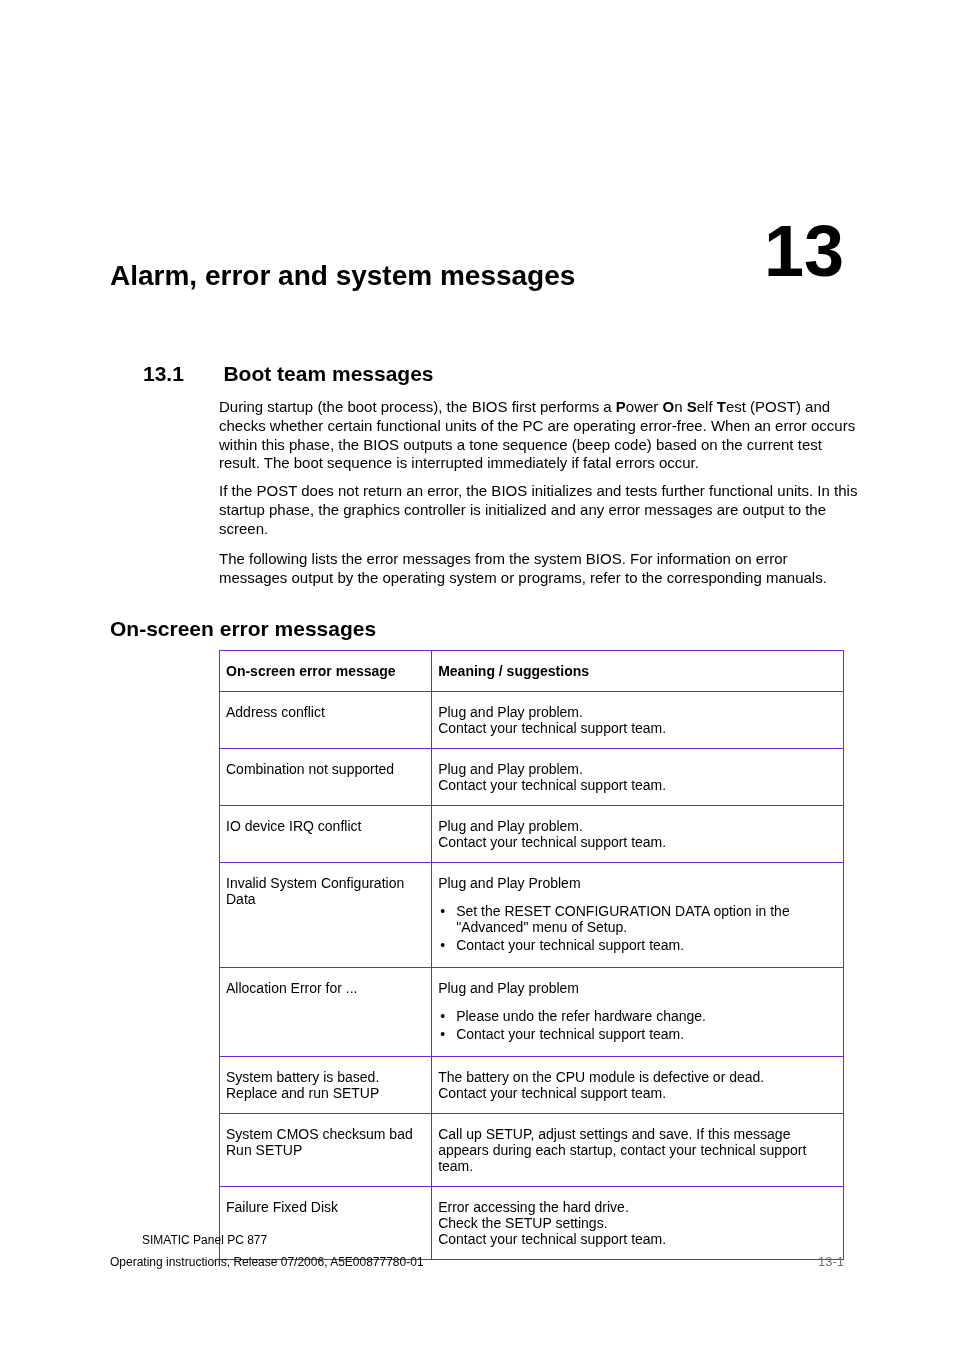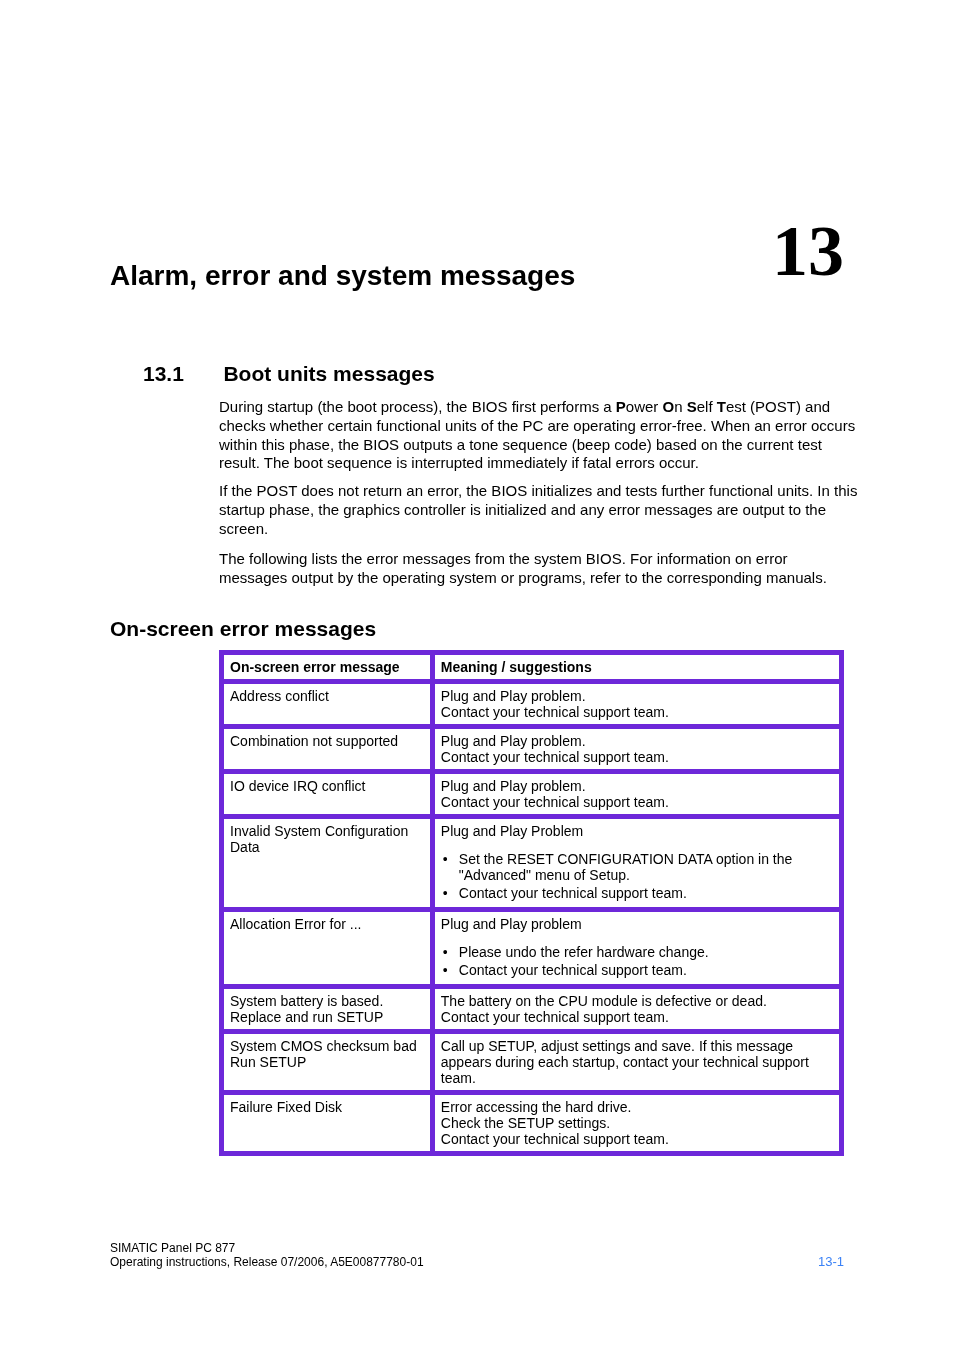--- a/index.html
+++ b/index.html
@@ -15,21 +15,20 @@
     width: 954px;
     height: 1351px;
     padding: 110px 110px 60px 110px;
   }
   .chapter-number {
     position: absolute;
     top: 210px;
     right: 110px;
     font-size: 72px;
     font-weight: 700;
-    font-family: Liberation Serif, serif;
   }
   .chapter-title {
     position: absolute;
     top: 260px;
     left: 110px;
     font-size: 28px;
     font-weight: 700;
   }
   .section-row {
     position: absolute;
@@ -72,22 +71,22 @@
     top: 650px;
     left: 219px;
     right: 110px;
   }
   table {
     border-collapse: collapse;
     width: 100%;
     font-size: 14px;
   }
   th, td {
-    border: 5px solid #6d28d9;
-    padding: 4px 6px;
+    border: 1px solid #6d28d9;
+    padding: 12px 6px;
     vertical-align: top;
     text-align: left;
   }
   th { font-weight: 700; }
   td.col1 { width: 34%; }
   ul.cell-list {
     list-style: none;
     margin: 12px 0 0 0;
     padding: 0;
   }
@@ -103,41 +102,41 @@
     top: 0;
   }
   .footer {
     position: absolute;
     left: 110px;
     right: 110px;
     bottom: 82px;
     font-size: 12px;
     color: #000;
   }
-  .footer-line1 { display: block; }
-  .footer-line2 { display: block; }
+  .footer-line1 { display: block; margin-left: 32px; }
+  .footer-line2 { display: block; margin-top: 8px; }
   .page-number {
     position: absolute;
     right: 110px;
     bottom: 82px;
     font-size: 13px;
-    color: #3b82f6;
+    color: #737373;
   }
 </style>
 </head>
 <body>
 
 <div class="page">
 
   <div class="chapter-number">13</div>
   <div class="chapter-title">Alarm, error and system messages</div>
 
   <div class="section-row">
     <span class="section-number">13.1</span>
-    <span class="section-title">Boot units messages</span>
+    <span class="section-title">Boot team messages</span>
   </div>
 
   <p class="body-text p1">
     <span>During startup (the boot process), the BIOS first performs a </span><b>P</b><span>ower </span><b>O</b><span>n </span><b>S</b><span>elf </span><b>T</b><span>est (POST) and checks whether certain functional units of the PC are operating error-free. When an error occurs within this phase, the BIOS outputs a tone sequence (beep code) based on the current test result. The boot sequence is interrupted immediately if fatal errors occur.</span>
   </p>
 
   <p class="body-text p2">If the POST does not return an error, the BIOS initializes and tests further functional units. In this startup phase, the graphics controller is initialized and any error messages are output to the screen.</p>
   <p class="body-text p3">The following lists the error messages from the system BIOS. For information on error messages output by the operating system or programs, refer to the corresponding manuals.</p>
 
   <div class="subheading">On-screen error messages</div>

